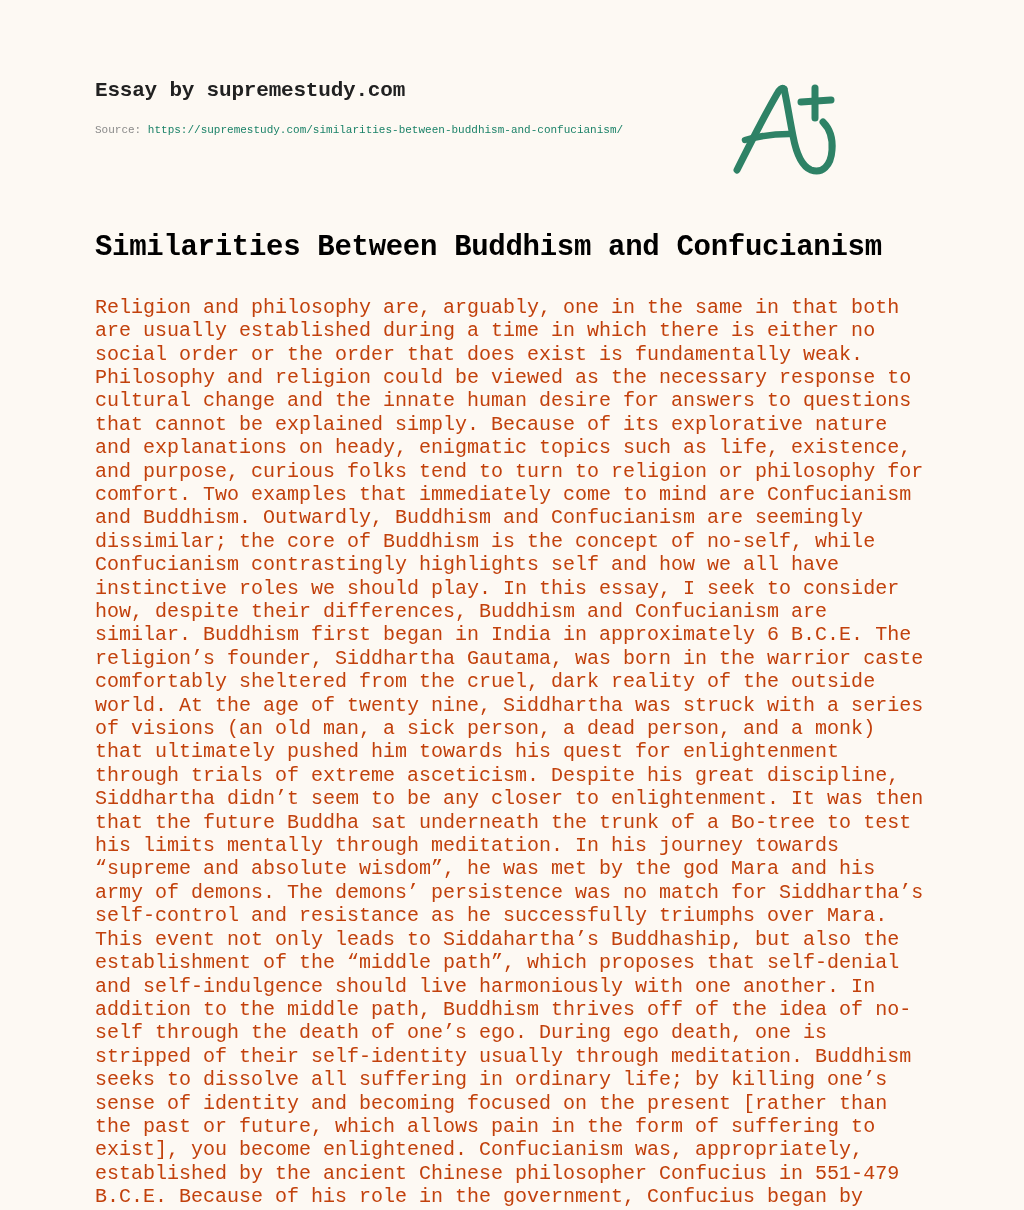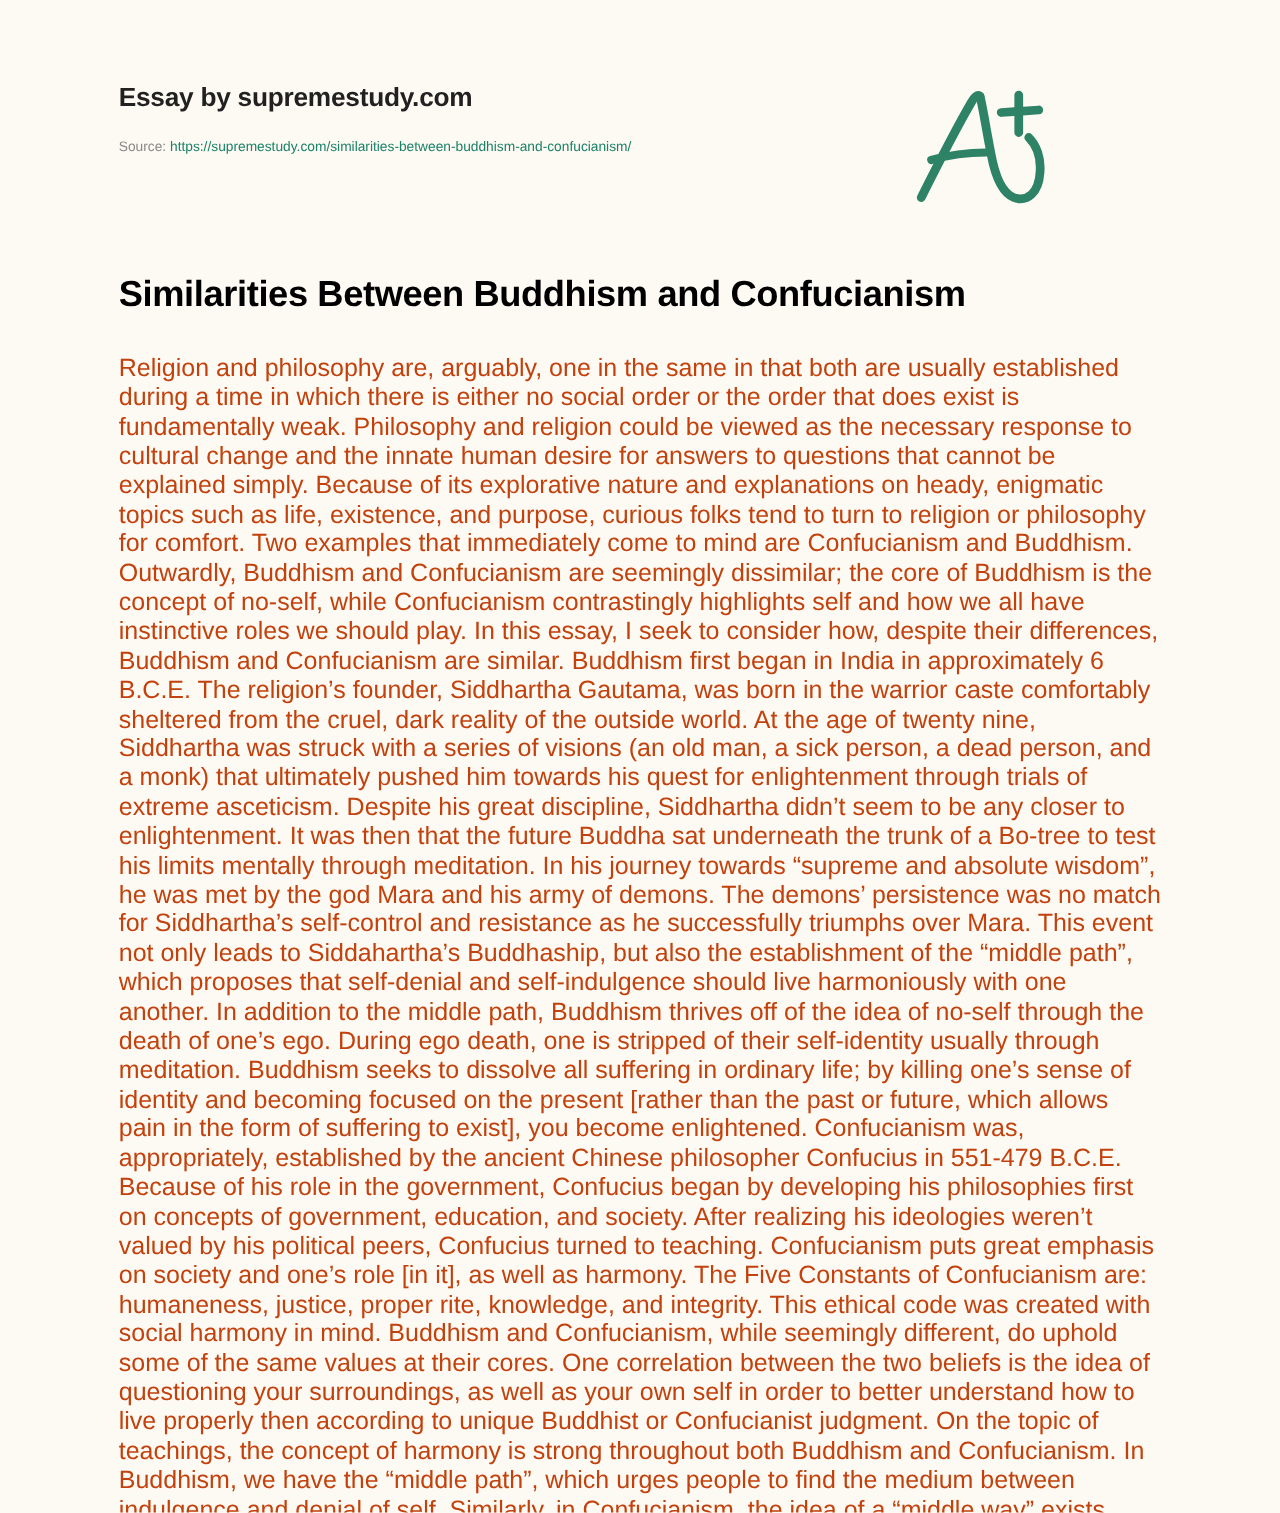--- a/index.html
+++ b/index.html
@@ -14,21 +14,22 @@
     font-family: "Liberation Sans", sans-serif;
     color: #2b2b2b;
     overflow: hidden;
   }
 
   .page {
     position: relative;
     width: 1024px;
     height: 1210px;
     box-sizing: border-box;
-    padding: 0 95px;
+    padding: 12px 95px;
+    font-family: Liberation Mono, monospace;
   }
 
   
   .header {
     position: relative;
     padding-top: 66px;
   }
 
   .brand-line {
     font-size: 21px;

